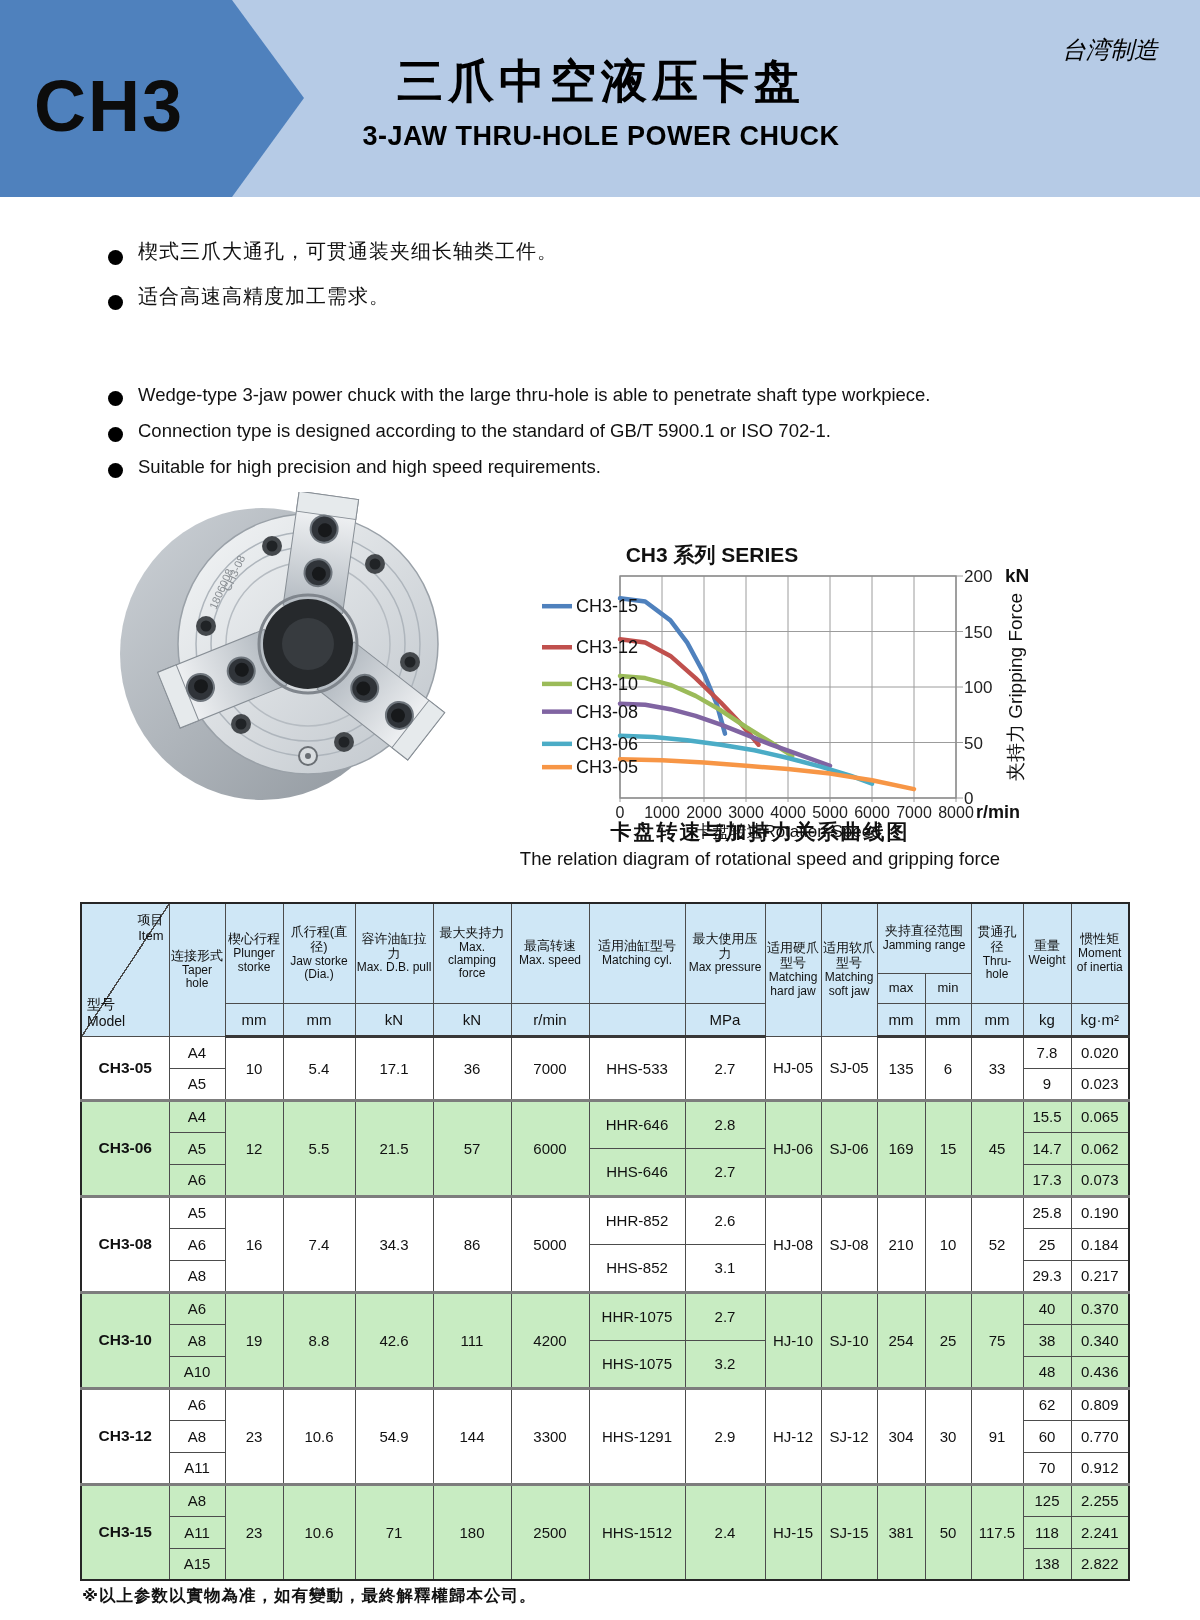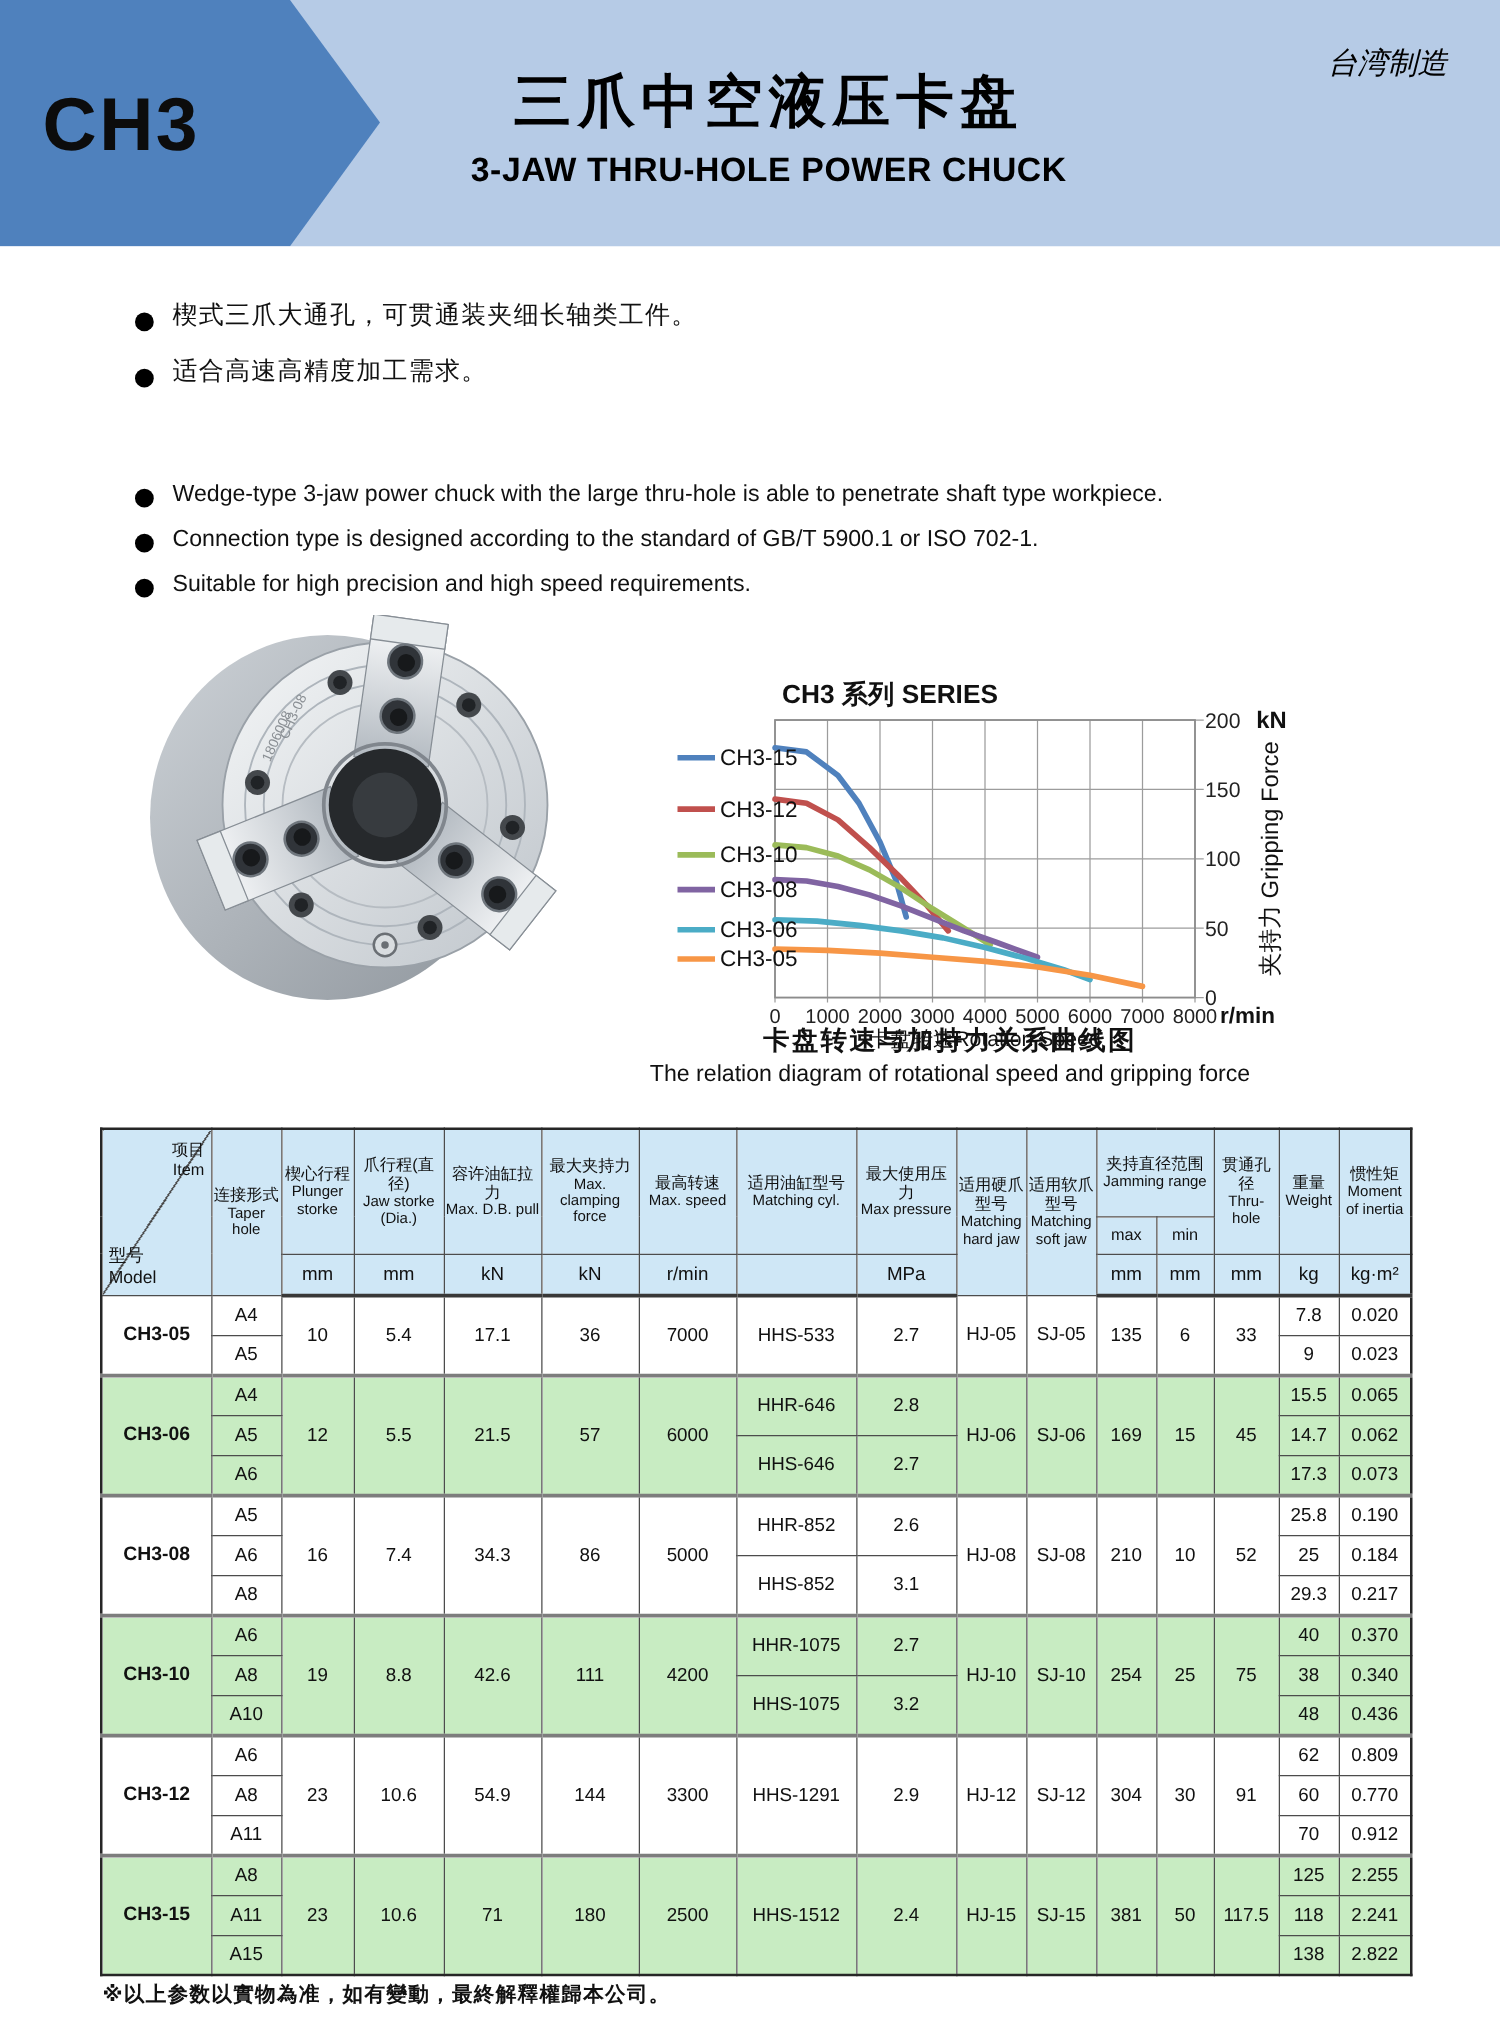--- a/index.html
+++ b/index.html
@@ -3,22 +3,22 @@
 <meta charset="utf-8">
 <style>
   * { margin:0; padding:0; box-sizing:border-box; }
   html,body { background:#ffffff; }
   body { font-family:"Liberation Sans","DejaVu Sans",sans-serif; color:#111; }
   .page { position:relative; width:1200px; height:1620px; background:#fff; overflow:hidden; }
 
   
   .banner { position:absolute; left:0; top:0; width:1200px; height:197px; background:#b6cbe6; }
   .banner svg.arrow { position:absolute; left:0; top:0; }
-  .model-code { position:absolute; left:34px; top:70px; font-size:60px; font-weight:700; color:#0c0c0c; letter-spacing:2px; line-height:1; }
-  .titles { position:absolute; left:325px; top:56px; width:580px; text-align:center; }
+  .model-code { position:absolute; left:34px; top:70px; font-size:72px; font-weight:700; color:#0c0c0c; letter-spacing:2px; line-height:1; }
+  .titles { position:absolute; left:311px; top:56px; width:580px; text-align:center; }
   .title-zh { font-size:46px; font-weight:700; letter-spacing:5px; color:#000; line-height:1.1; }
   .title-en { font-size:27px; font-weight:700; margin-top:14px; letter-spacing:0.5px; color:#000; }
   .made-in { position:absolute; right:42px; top:34px; font-size:24px; color:#000;font-style:italic; }
 
   
   .bullets { position:absolute; list-style:none; }
   .bullets li { display:flex; align-items:flex-end; }
   .bullets .dot { flex:0 0 auto; width:15px; height:15px; border-radius:50%; background:#000; margin-right:15px; margin-top:5px; }
   .bullets-zh { left:108px; top:238px; }
   .bullets-zh li { font-size:20px; margin-bottom:18px; letter-spacing:1px; }

